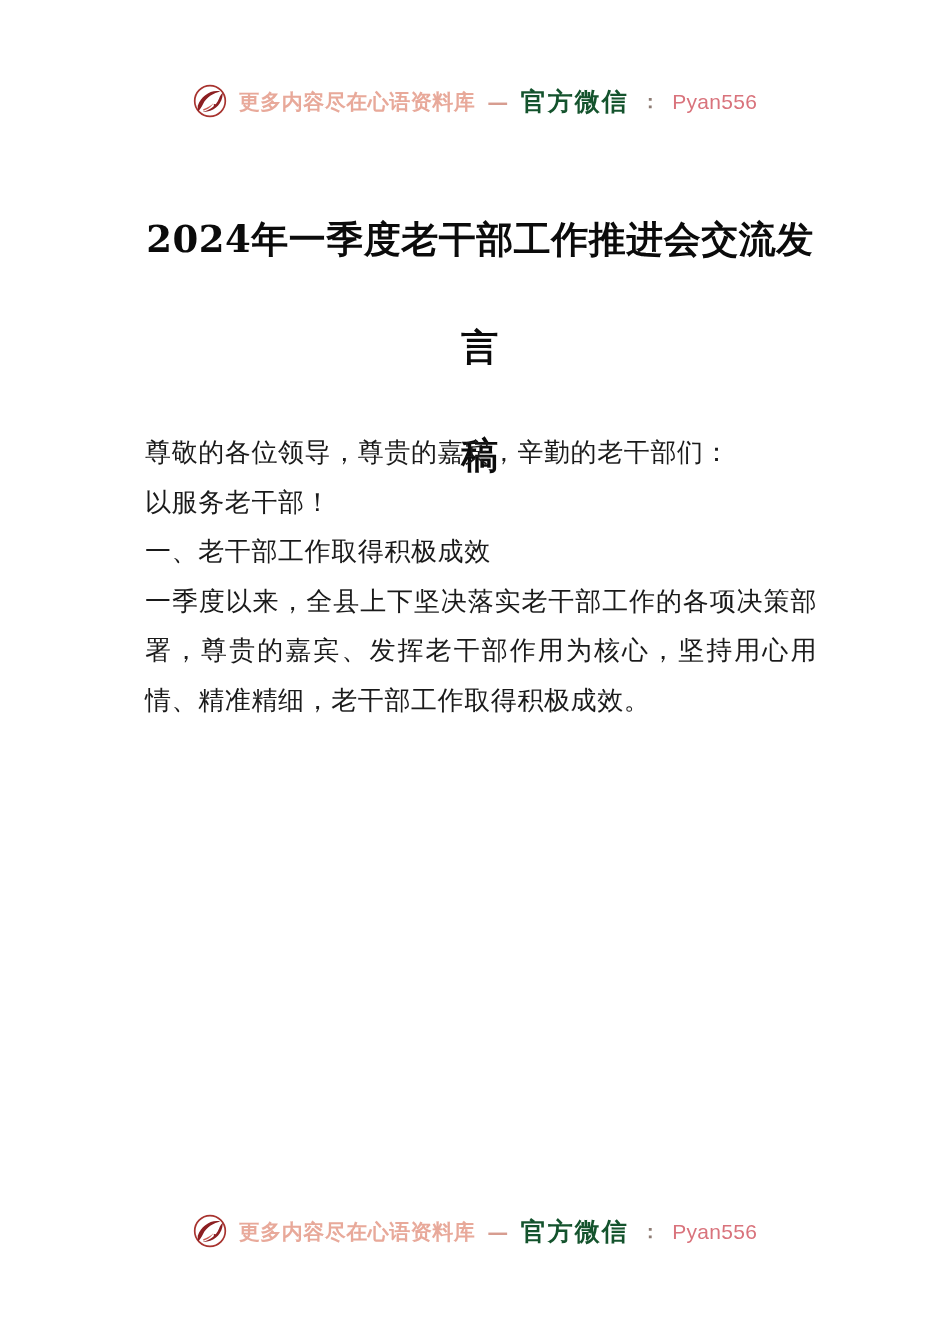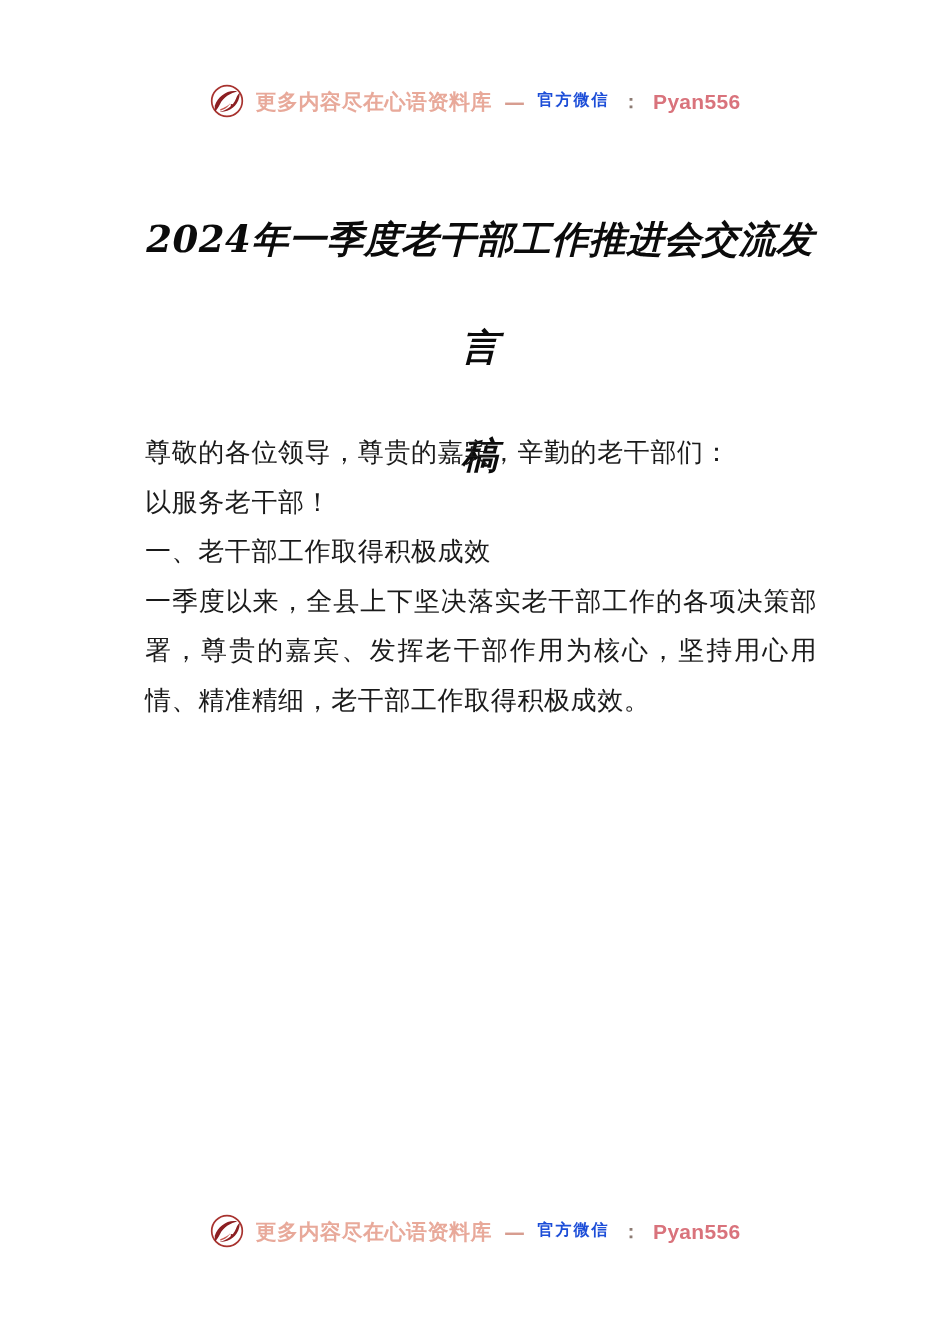--- a/index.html
+++ b/index.html
@@ -43,45 +43,45 @@
   }
   .wm-text {
     font-family: "DejaVu Serif", "Liberation Serif", serif;
     font-size: 21px;
     font-weight: 700;
     letter-spacing: 0.5px;
     line-height: 1;
   }
   .wm-cn     { color: #e8a99a; }
   .wm-dash   { color: #d79d90; }
-  .wm-wechat { color: #1d4ed8; font-size: 16px; letter-spacing: 2px; font-family: Liberation Mono, monospace; }
+  .wm-wechat { color: #14532d; font-size: 25px; letter-spacing: 2px; }
   .wm-colon  { color: #8d7b73; font-size: 19px; }
   .wm-id {
     color: #d9737c;
     font-family: "Liberation Sans", "DejaVu Sans", sans-serif;
     font-size: 21px;
-    font-weight: 700;
+    font-weight: 400;
     letter-spacing: 0.3px;
   }
 
   
   .doc-title {
     position: absolute;
     left: 140px;
     top: 160px;
     width: 680px;
     text-align: center;
     color: #0b0b0b;
     font-family: "DejaVu Serif", "Liberation Serif", serif;
     font-weight: 700;
     font-size: 37px;
     line-height: 108px;
     letter-spacing: 0.5px;
   }
-  .doc-title .t-line { display: block; font-style: italic; }
+  .doc-title .t-line { display: block; }
 
   
   .doc-body {
     position: absolute;
     left: 145px;
     top: 428px;
     width: 672px;
     color: #1a1a1a;
     font-family: "Liberation Serif", "DejaVu Serif", serif;
     font-size: 26px;

